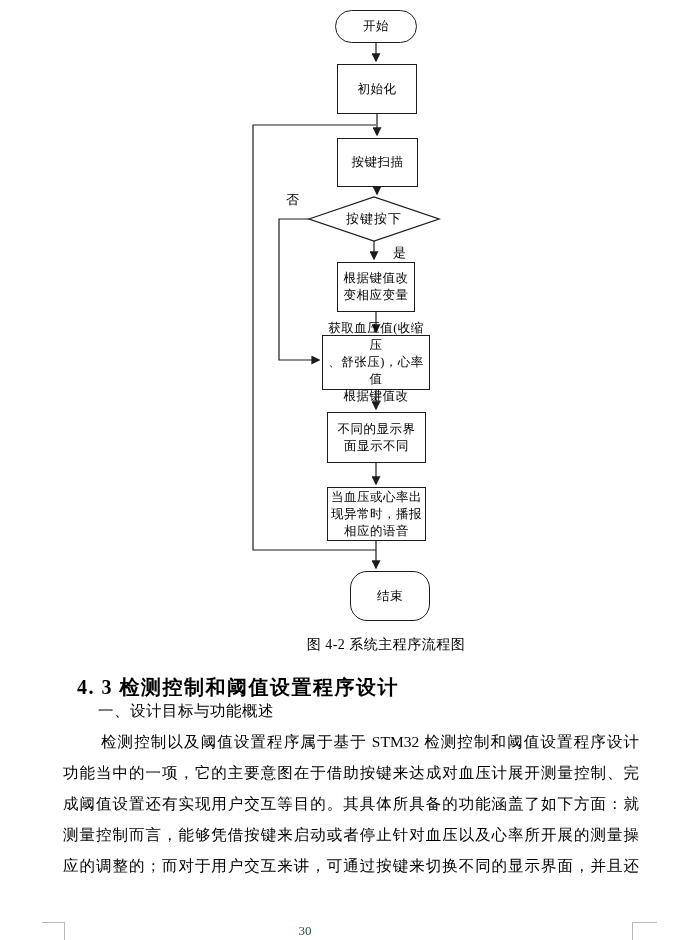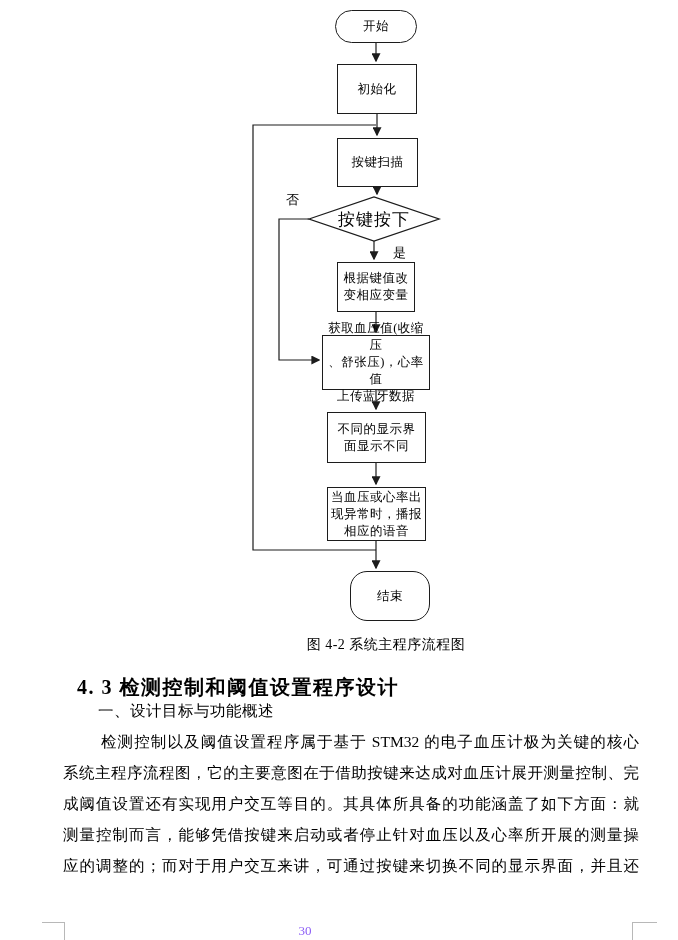--- a/index.html
+++ b/index.html
@@ -16,21 +16,21 @@
     display:flex;align-items:center;justify-content:center;
     font-size:12.5px;line-height:17px;text-align:center;white-space:pre-line;
     letter-spacing:.5px;
   }
   .oval{border-radius:17px;}
   .fc-label{
     position:absolute;font-size:13px;line-height:15px;background:transparent;
   }
   .diamond-label{
     position:absolute;display:flex;align-items:center;justify-content:center;
-    font-size:17px;letter-spacing:1px;text-align:center;
+    font-size:13px;letter-spacing:1px;text-align:center;
   }
   .caption{
     position:absolute;left:0;top:636px;width:678px;text-align:center;
     font-size:14px;letter-spacing:.5px;margin-left:47px;
   }
   
   .heading{
     position:absolute;left:63px;top:660px;margin:14px;
     font-size:20px;font-weight:bold;letter-spacing:1.5px;
   }
@@ -39,21 +39,21 @@
   }
   .para{position:absolute;left:63px;top:726px;width:576px;}
   .pline{
     height:31px;line-height:31px;font-size:15.5px;
     text-align:justify;text-align-last:justify;white-space:nowrap;
   }
   .pline.indent{text-indent:38px;}
   
   .pagenum{
     position:absolute;left:288px;top:923px;width:34px;text-align:center;
-    font-size:13px;color:#8b5cf6;
+    font-size:13px;color:#14532d;
   }
   .crop{position:absolute;box-sizing:border-box;}
   .crop-left{
     left:42px;top:922px;width:23px;height:18px;
     border-top:1px solid #b8b8b8;border-right:1px solid #b8b8b8;
   }
   .crop-right{
     left:632px;top:922px;width:25px;height:18px;
     border-top:1px solid #b8b8b8;border-left:1px solid #b8b8b8;
   }
@@ -97,41 +97,41 @@
 
     <div class="fc-label" style="left:286px;top:192px">否</div>
 
     <div class="fc-label" style="left:393px;top:245px">是</div>
 
     <div class="node" style="left:337px;top:262px;width:78px;height:50px">根据键值改
 变相应变量</div>
 
     <div class="node" style="left:322px;top:335px;width:108px;height:55px">获取血压值(收缩压
 、舒张压)，心率值
-上传蓝牙数据</div>
+根据键值改</div>
 
     <div class="node" style="left:327px;top:412px;width:99px;height:51px">不同的显示界
 面显示不同</div>
 
     <div class="node" style="left:327px;top:487px;width:99px;height:54px">当血压或心率出
 现异常时，播报
 相应的语音</div>
 
     <div class="node oval" style="left:350px;top:571px;width:80px;height:50px">结束</div>
   </div>
 
   <div class="caption">图 4-2 系统主程序流程图</div>
 
   <h2 class="heading">4. 3 检测控制和阈值设置程序设计</h2>
 
   <div class="subheading">一、设计目标与功能概述</div>
 
   <div class="para">
-    <div class="pline indent">检测控制以及阈值设置程序属于基于 STM32 的电子血压计极为关键的核心</div>
-    <div class="pline">系统主程序流程图，它的主要意图在于借助按键来达成对血压计展开测量控制、完</div>
+    <div class="pline indent">检测控制以及阈值设置程序属于基于 STM32 检测控制和阈值设置程序设计</div>
+    <div class="pline">功能当中的一项，它的主要意图在于借助按键来达成对血压计展开测量控制、完</div>
     <div class="pline">成阈值设置还有实现用户交互等目的。其具体所具备的功能涵盖了如下方面：就</div>
     <div class="pline">测量控制而言，能够凭借按键来启动或者停止针对血压以及心率所开展的测量操</div>
     <div class="pline">应的调整的；而对于用户交互来讲，可通过按键来切换不同的显示界面，并且还</div>
   </div>
 
   <div class="crop crop-left"></div>
   <div class="crop crop-right"></div>
 
   <div class="pagenum">30</div>
 

